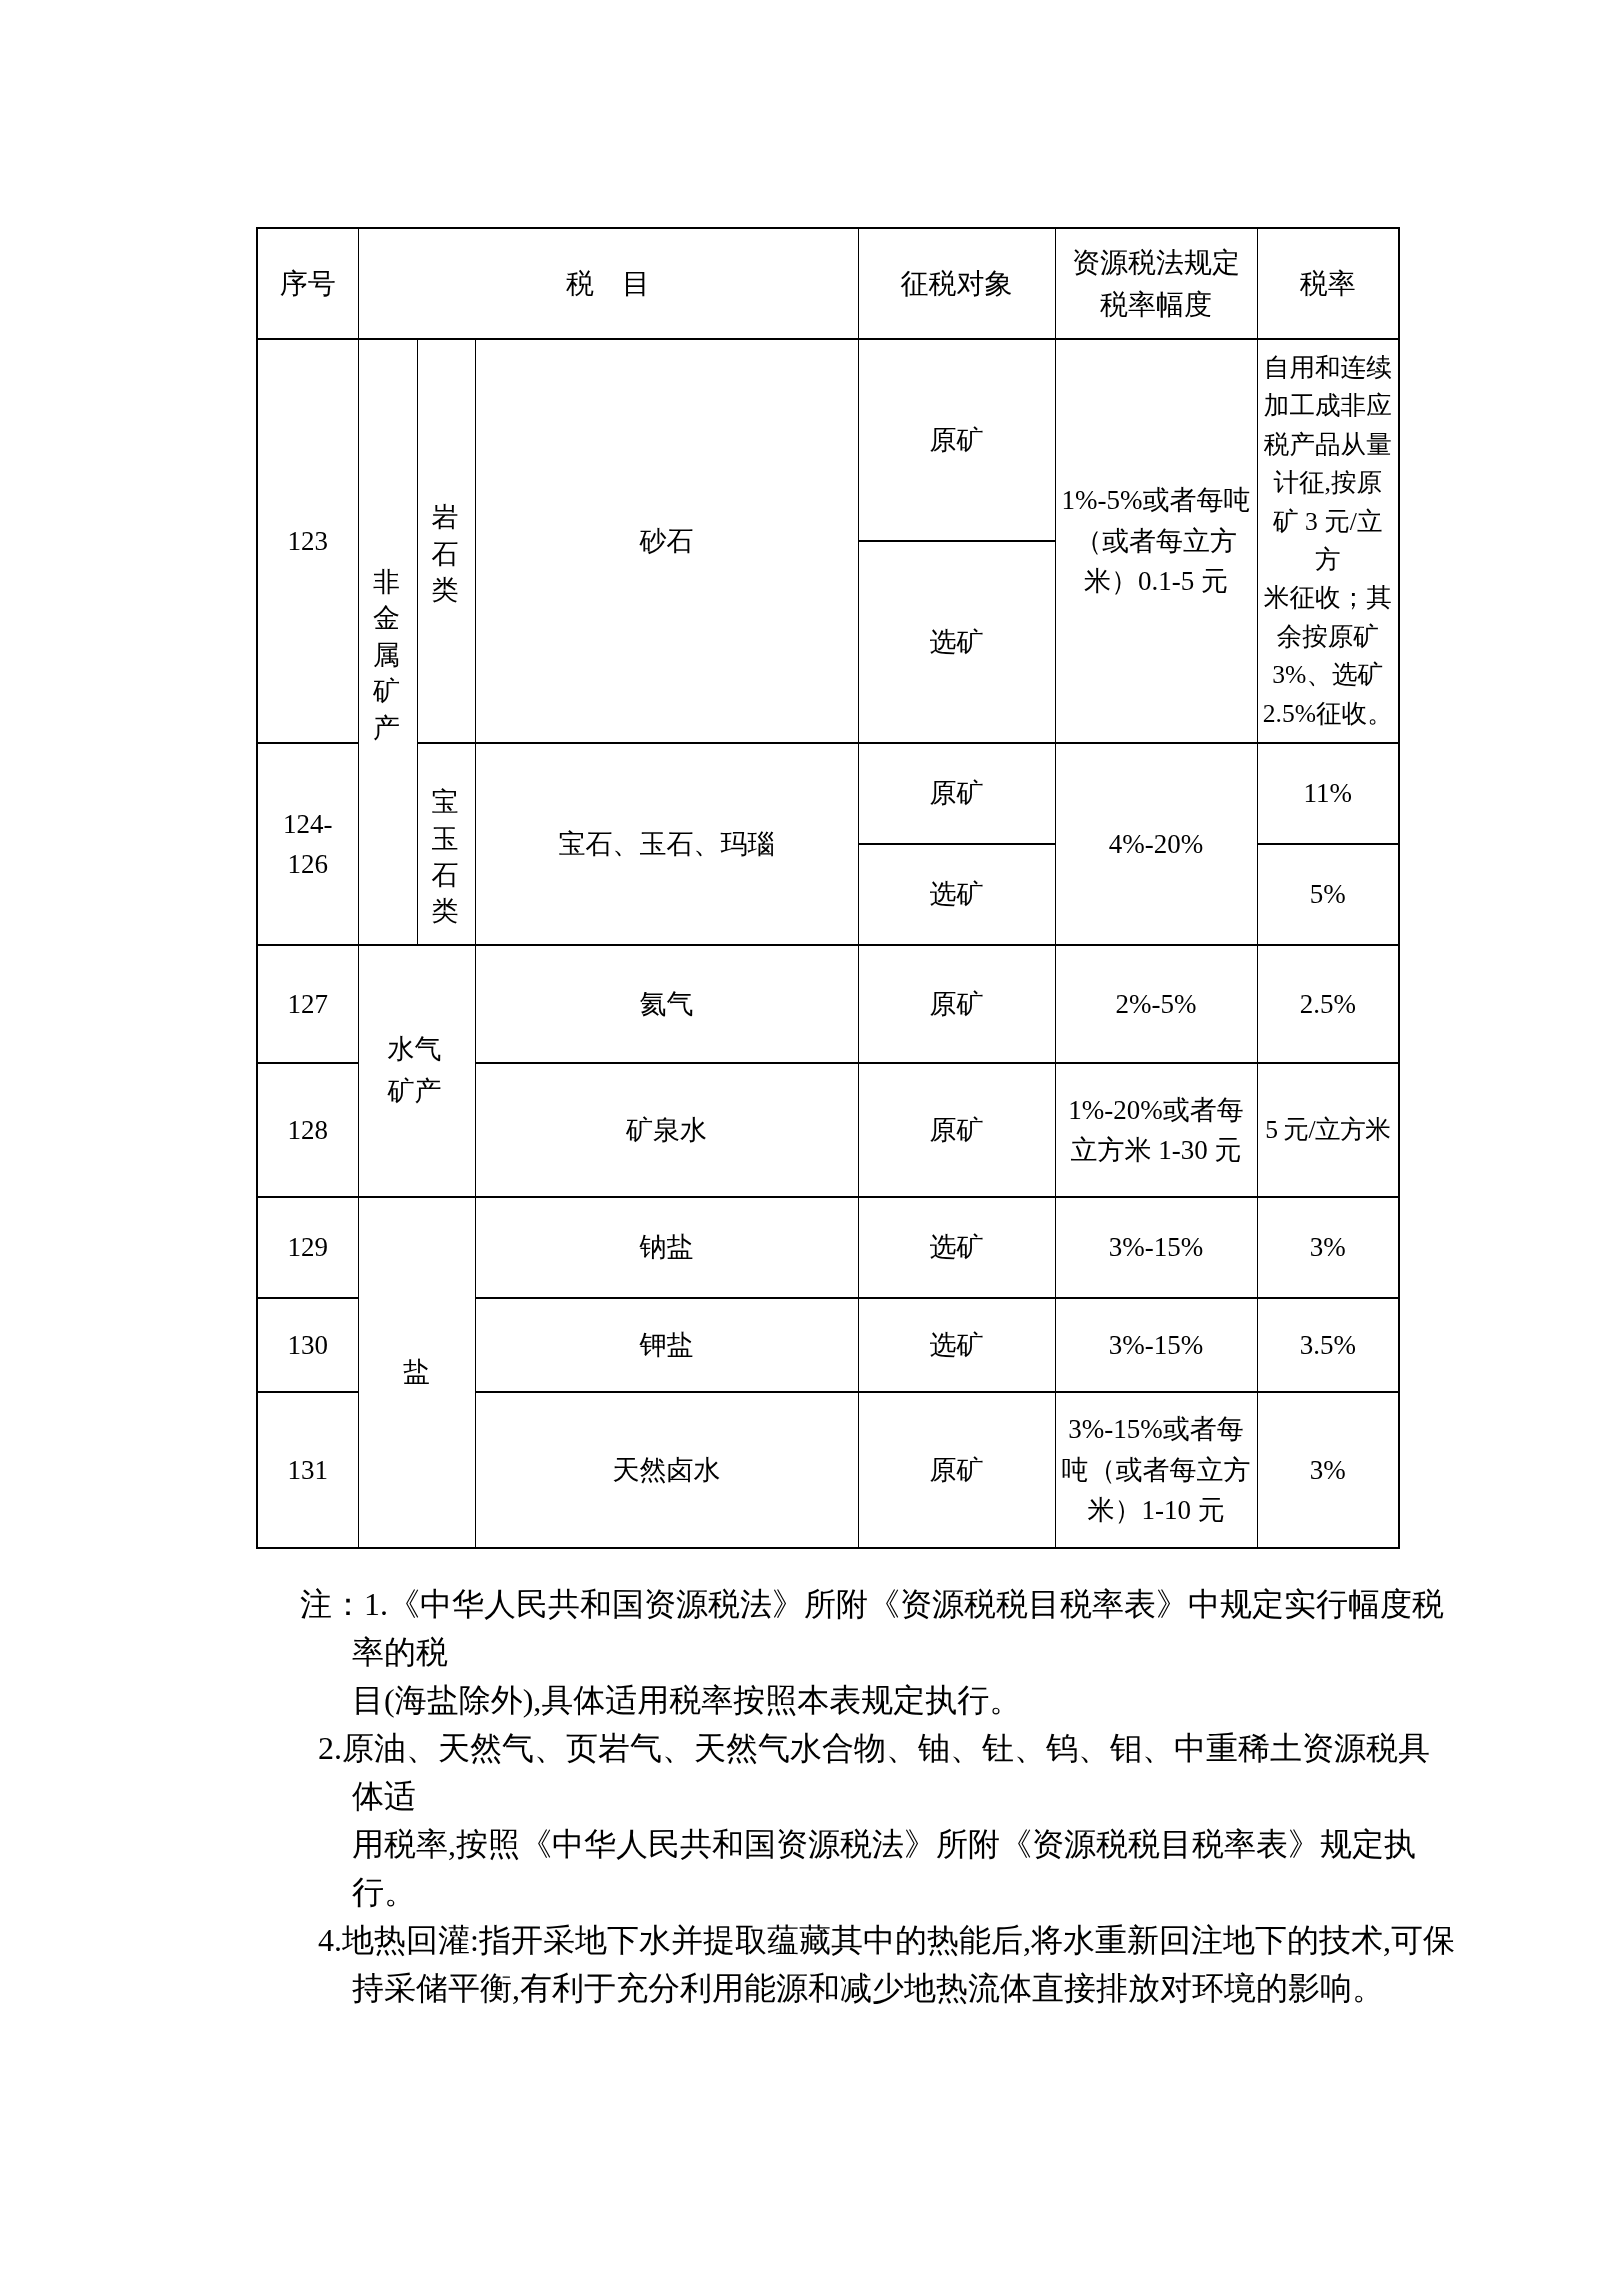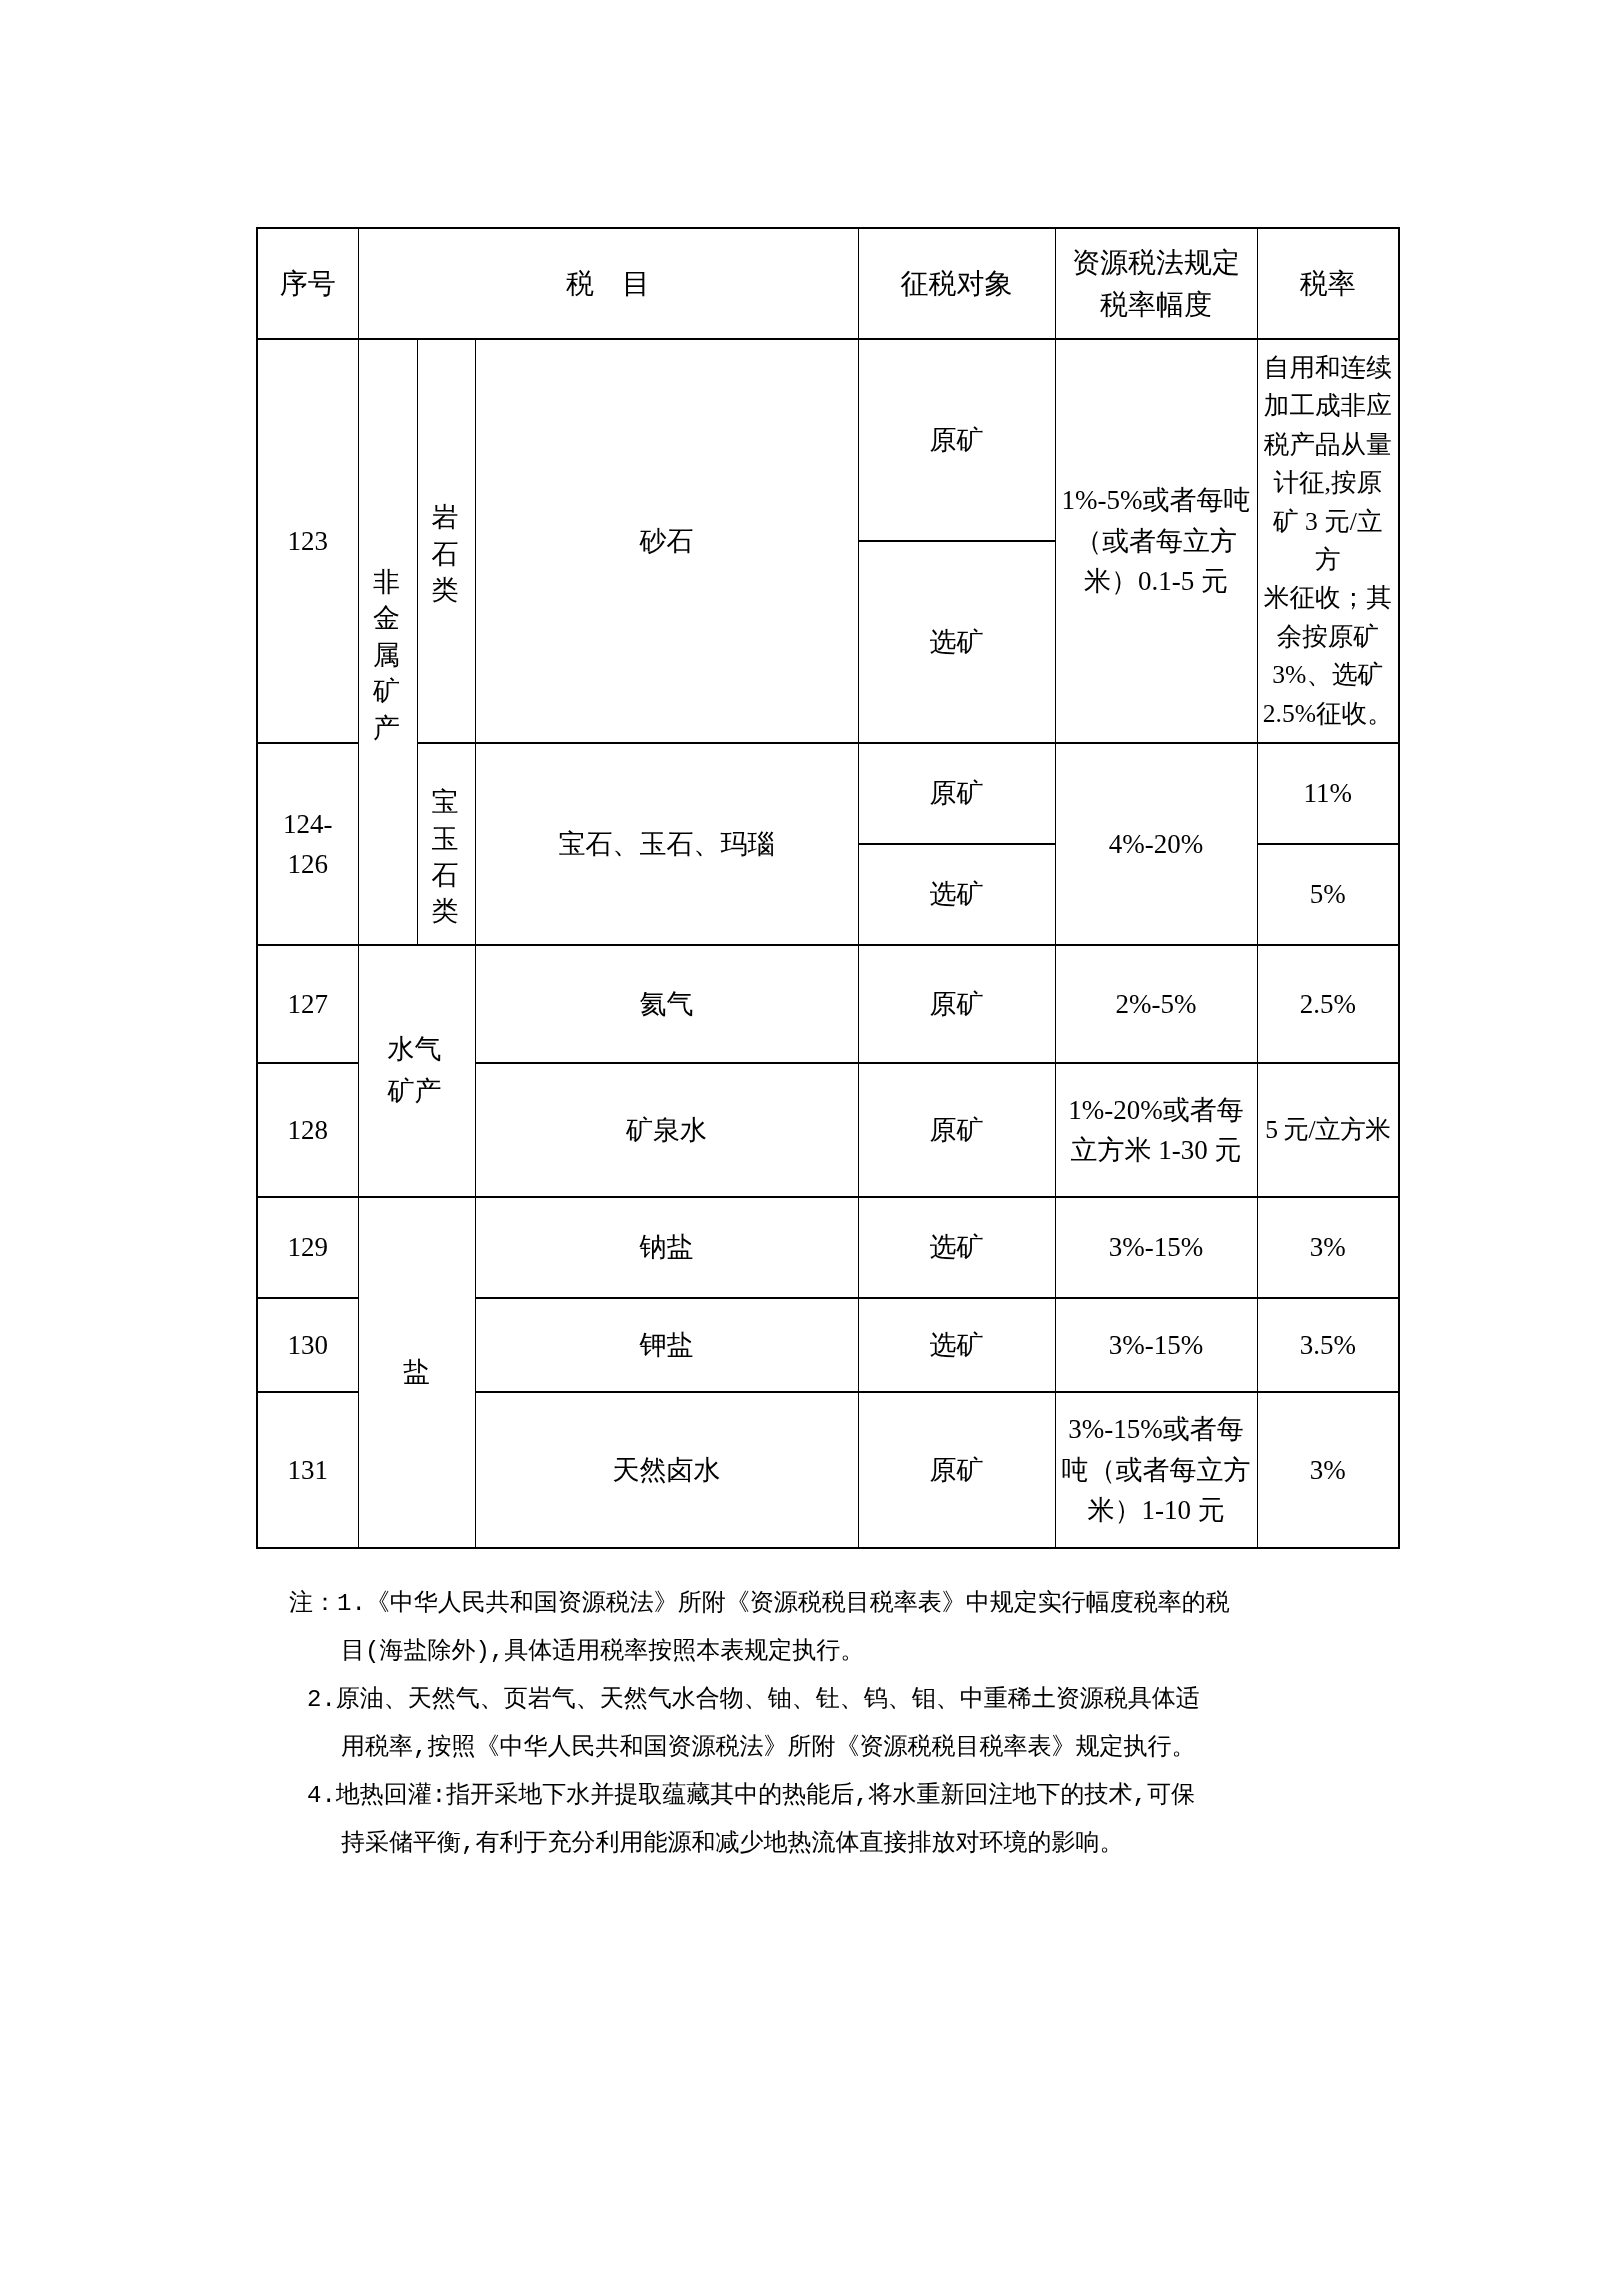--- a/index.html
+++ b/index.html
@@ -33,22 +33,22 @@
   .vstack2{display:inline-block;width:2.15em;word-break:break-all;line-height:1.55;text-align:left;}
   td.rate-long{
     text-align:left;vertical-align:middle;
     white-space:pre-line;word-break:break-all;
     font-size:25.6px;line-height:1.66;
     padding:2px 1px;
   }
   td.tight{white-space:nowrap;font-size:25.6px;letter-spacing:-0.5px;padding:2px 0;margin-top:45px;}
 
   .notes{
-    position:absolute;left:289px;top:1580px;width:1155px;
-    font-size:24px;line-height:48px;font-family:Liberation Mono, monospace;
+    position:absolute;left:300px;top:1580px;width:1155px;
+    font-size:32px;line-height:48px;
   }
   .note{white-space:pre-line;padding-left:52px;}
   .note.first{text-indent:-52px;}
   .note.rest{text-indent:-34px;}
 </style>
 </head>
 <body>
 
 <div class="page">
 

